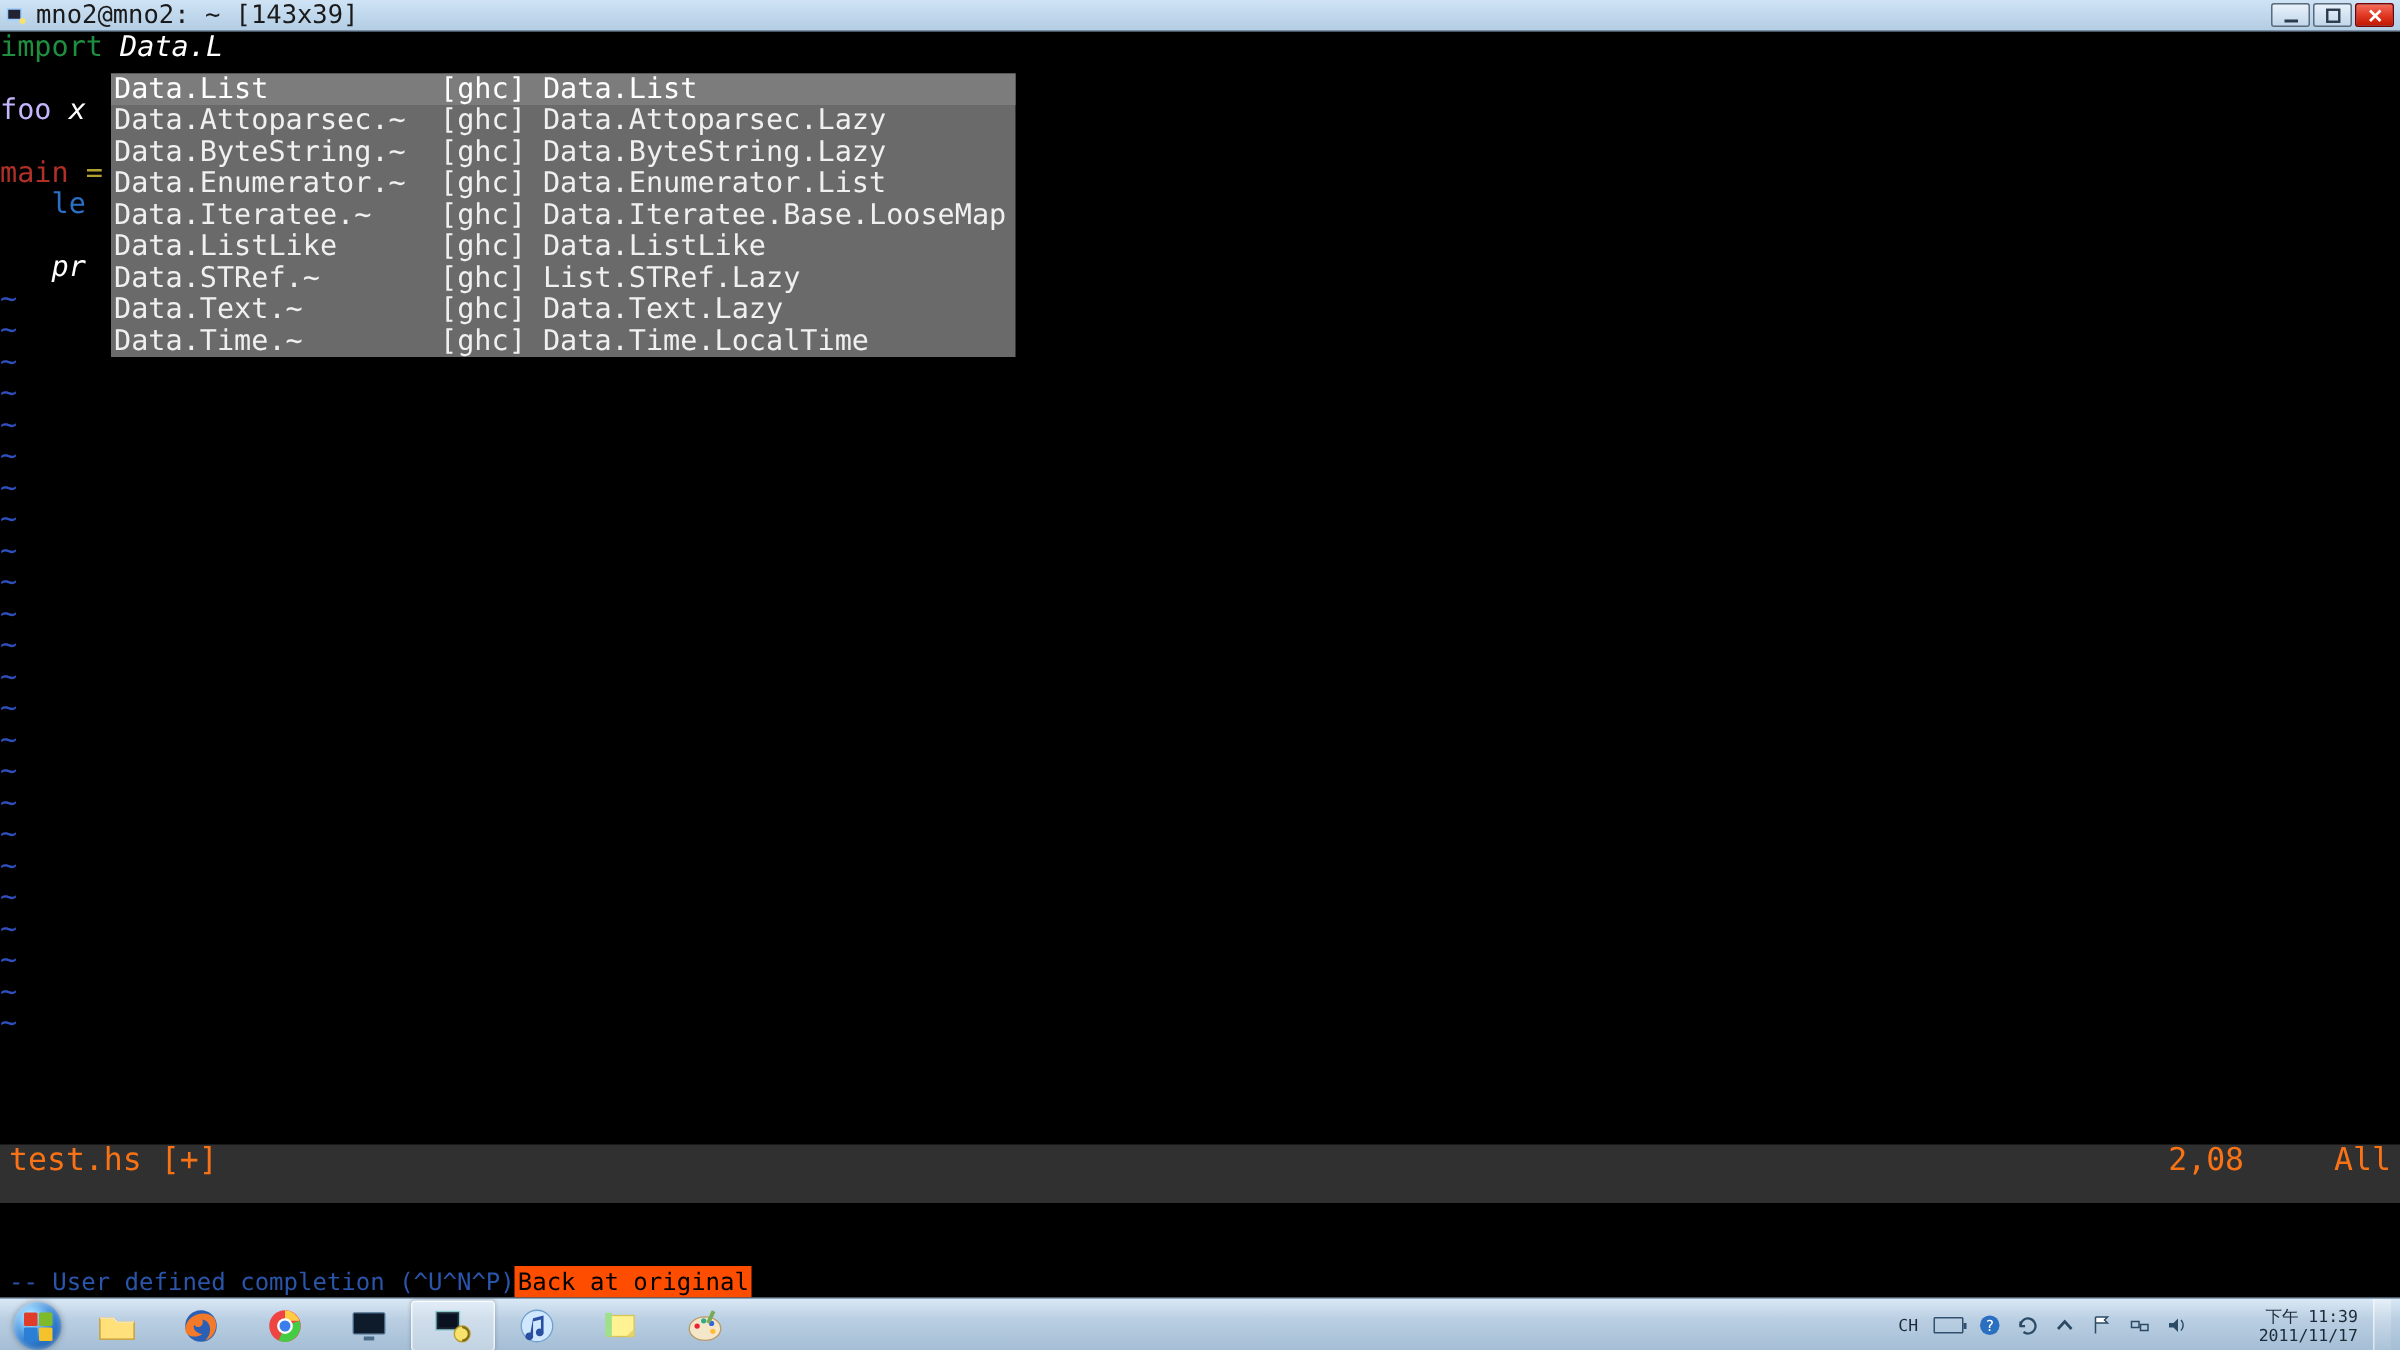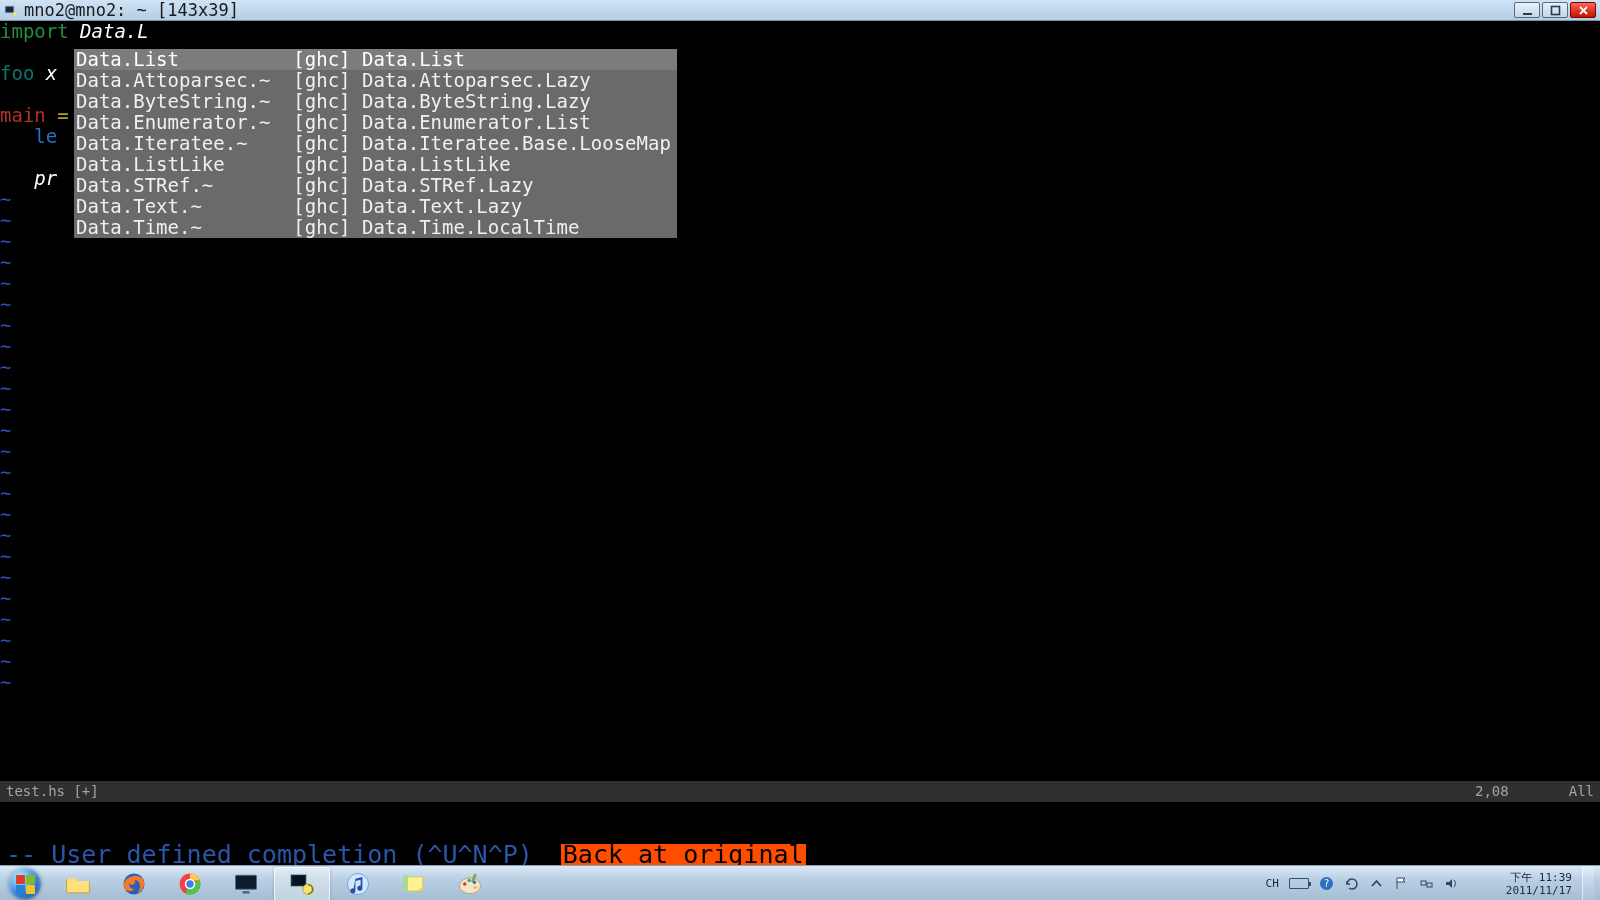--- a/index.html
+++ b/index.html
@@ -32,36 +32,36 @@
     height:calc(100% - 20px - 36px); 
     background:#000;
     color:#dcdcdc;
     font-size:19px;
     line-height:21px;
     letter-spacing:0;
     overflow:hidden;
   }
   .line { white-space:pre; }
   .kw-import { color:#1f8f3f; }
-  .kw-foo    { color:#0f766e; }
+  .kw-foo    { color:#c4b5fd; }
   .kw-main   { color:#b03026; }
   .kw-eq     { color:#b0a030; }
   .kw-let    { color:#2a70c5;margin-top:36px; }
   .word-white { color:#fff;font-style:italic; }
   .tilde { color:#3050c0; }
   .statusbar {
-    position:absolute; left:0; right:0; bottom:63px; height:21px;
-    background:#303030; color:#a3a3a3;
+    position:absolute; left:0; right:0; bottom:63px; height:39px;
+    background:#303030; color:#f97316;
     display:flex; justify-content:space-between; padding:0 6px;
-    font-size:14px;
+    font-size:21px;
   }
   .cmdline {
     position:absolute; left:0; right:0; bottom:0px; height:63px;
-    color:#2a55aa; font-size:25px; padding:0 6px;
-    display:flex; align-items:flex-end;gap:28px;
+    color:#2a55aa; font-size:16px; padding:0 6px;
+    display:flex; align-items:flex-end;
   }
   .cmdline .hilite { background:#ff4d00; color:#000; padding:0 2px; }
 
   
   .popup {
     position:absolute;
     left:74px; top:28px;
     background:#6a6a6a;
     color:#f0f0f0;
     font-size:19px; line-height:21px;
@@ -176,21 +176,21 @@
       <div class="line tilde">~</div>
     </div>
 
   <div class="popup" id="popup">
       <div class="row sel">Data.List          [ghc] Data.List</div>
       <div class="row">Data.Attoparsec.~  [ghc] Data.Attoparsec.Lazy</div>
       <div class="row">Data.ByteString.~  [ghc] Data.ByteString.Lazy</div>
       <div class="row">Data.Enumerator.~  [ghc] Data.Enumerator.List</div>
       <div class="row">Data.Iteratee.~    [ghc] Data.Iteratee.Base.LooseMap</div>
       <div class="row">Data.ListLike      [ghc] Data.ListLike</div>
-      <div class="row">Data.STRef.~       [ghc] Data.STRef.Lazy</div>
+      <div class="row">Data.STRef.~       [ghc] List.STRef.Lazy</div>
       <div class="row">Data.Text.~        [ghc] Data.Text.Lazy</div>
       <div class="row">Data.Time.~        [ghc] Data.Time.LocalTime</div>
     </div>
 
   <div class="statusbar">
     <span>test.hs [+]</span>
     <span style="display:flex; gap:60px;">
       <span>2,08</span>
       <span>All</span>
     </span>

